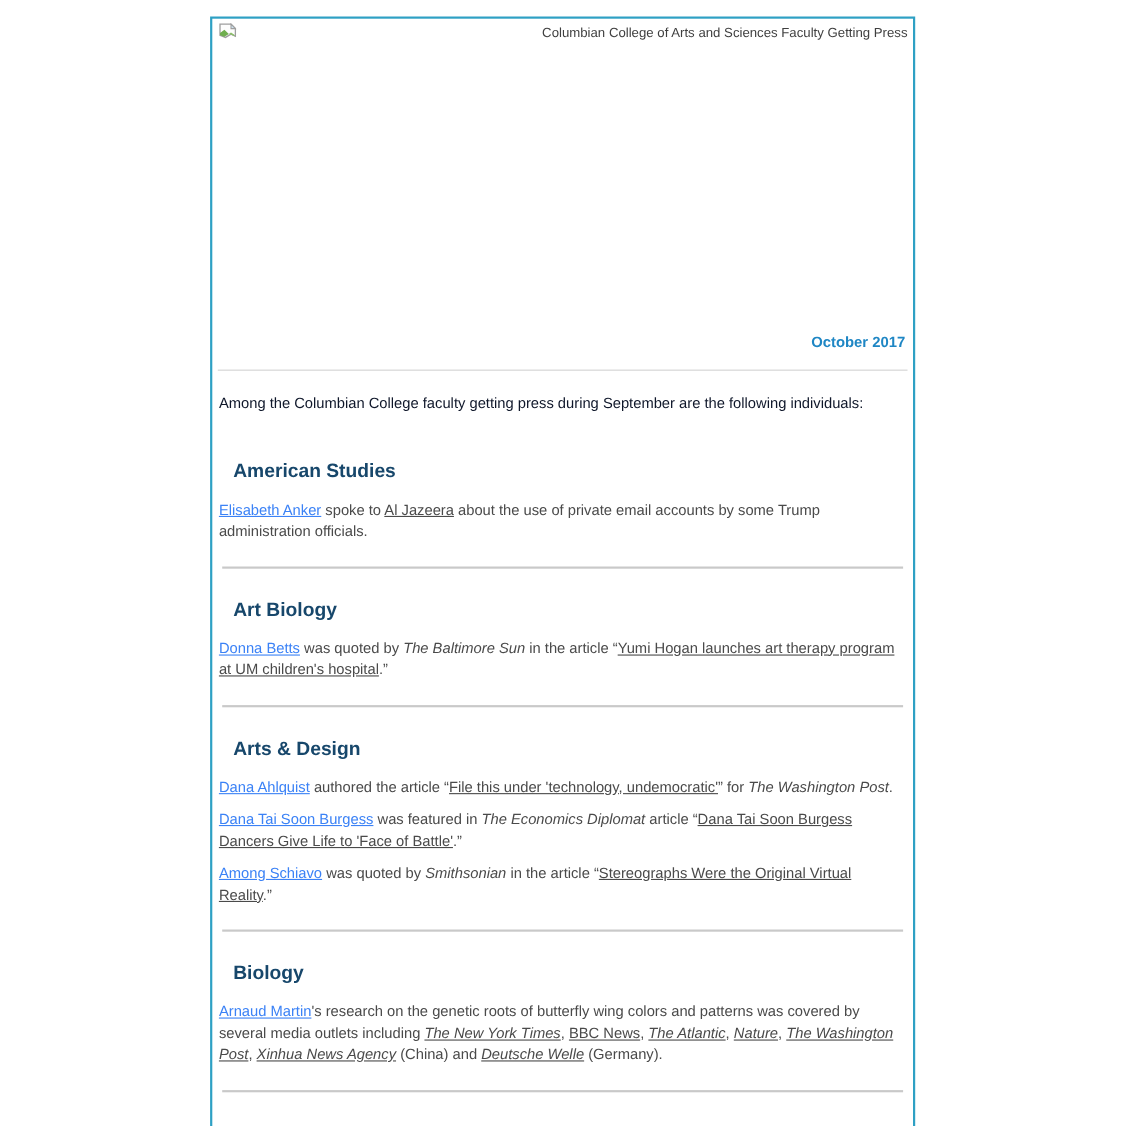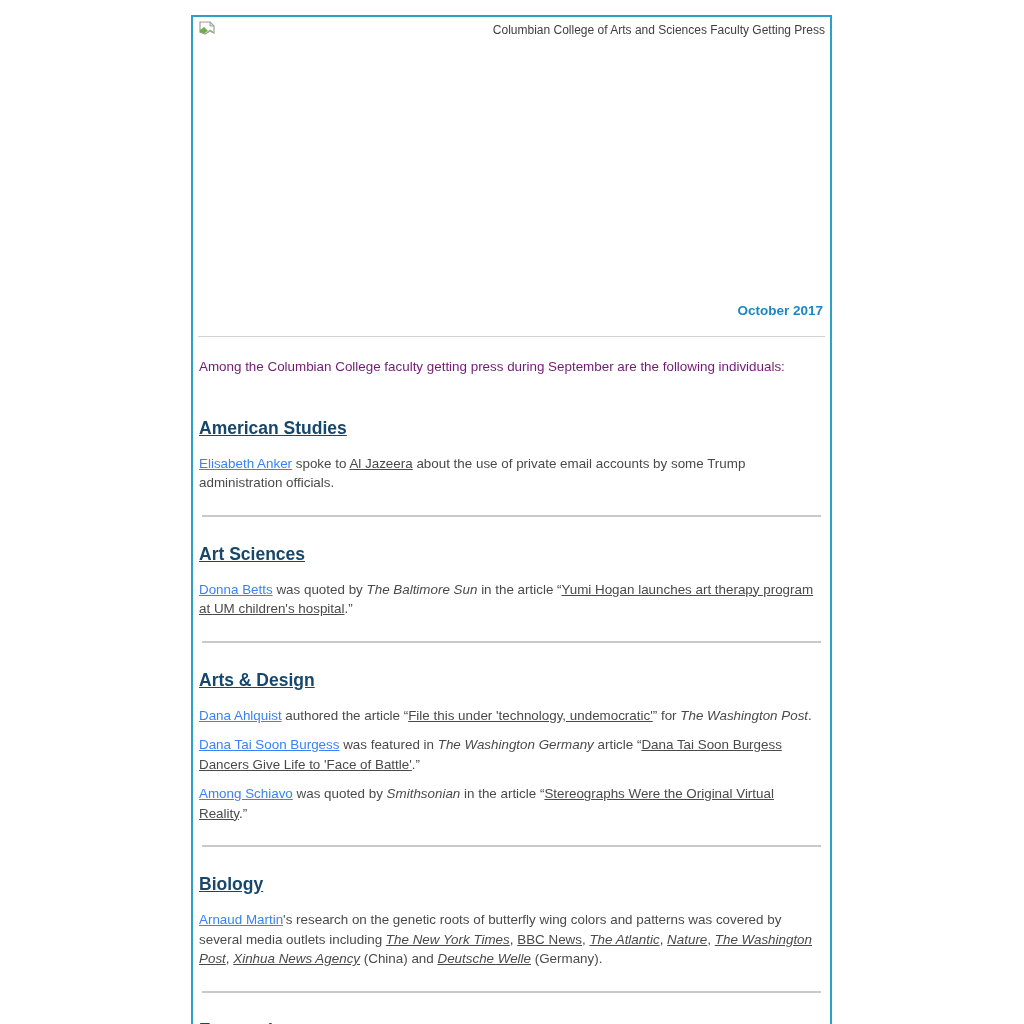--- a/index.html
+++ b/index.html
@@ -51,29 +51,28 @@
   }
   hr.full {
     border: 0;
     border-top: 1px solid #d2d2d2;
     margin: 18px 0 0 0;
   }
   p.intro {
     margin: 20px 1px 0 1px;
     font-size: 13.4px;
     line-height: 19.5px;
-    color: #701a75;
+    color: #0f172a;
   }
   .section h2 {
     color: #17476b;
     font-size: 17.5px;
     font-weight: bold;
-    margin: 27px 1px 16px 1px;
+    margin: 27px 1px 16px 14px;
     line-height: 20px;
-    text-decoration: underline;
   }
   .section.first h2 {
     margin-top: 41px;
   }
   .section p.body {
     margin: 0 1px 10px 1px;
     font-size: 13.4px;
     line-height: 19.5px;
     color: #4a4a4a;
   }
@@ -120,28 +119,28 @@
 
   <p class="intro">Among the Columbian College faculty getting press during September are the following individuals:</p>
 
   <div id="sections">
       <div class="section first">
         <h2>American Studies</h2>
         <p class="body"><a class="author-link">Elisabeth Anker</a><span> spoke to </span><a class="article-link">Al Jazeera</a><span> about the use of private email accounts by some Trump administration officials.</span></p>
       </div>
       <hr class="divider">
       <div class="section">
-        <h2>Art Sciences</h2>
+        <h2>Art Biology</h2>
         <p class="body"><a class="author-link">Donna Betts</a><span> was quoted by </span><em>The Baltimore Sun</em><span> in the article “</span><a class="article-link">Yumi Hogan launches art therapy program at UM children's hospital</a><span>.”</span></p>
       </div>
       <hr class="divider">
       <div class="section">
         <h2>Arts &amp; Design</h2>
         <p class="body"><a class="author-link">Dana Ahlquist</a><span> authored the article “</span><a class="article-link">File this under 'technology, undemocratic'</a><span>” for </span><em>The Washington Post</em><span>.</span></p>
-        <p class="body"><a class="author-link">Dana Tai Soon Burgess</a><span> was featured in </span><em>The Washington Germany</em><span> article “</span><a class="article-link">Dana Tai Soon Burgess Dancers Give Life to 'Face of Battle'</a><span>.”</span></p>
+        <p class="body"><a class="author-link">Dana Tai Soon Burgess</a><span> was featured in </span><em>The Economics Diplomat</em><span> article “</span><a class="article-link">Dana Tai Soon Burgess Dancers Give Life to 'Face of Battle'</a><span>.”</span></p>
         <p class="body"><a class="author-link">Among Schiavo</a><span> was quoted by </span><em>Smithsonian</em><span> in the article “</span><a class="article-link">Stereographs Were the Original Virtual Reality</a><span>.”</span></p>
       </div>
       <hr class="divider">
       <div class="section">
         <h2>Biology</h2>
         <p class="body"><a class="author-link">Arnaud Martin</a><span>'s research on the genetic roots of butterfly wing colors and patterns was covered by several media outlets including </span><a class="article-link italic">The New York Times</a><span>, </span><a class="article-link">BBC News</a><span>, </span><a class="article-link italic">The Atlantic</a><span>, </span><a class="article-link italic">Nature</a><span>, </span><a class="article-link italic">The Washington Post</a><span>, </span><a class="article-link italic">Xinhua News Agency</a><span> (China) and </span><a class="article-link italic">Deutsche Welle</a><span> (Germany).</span></p>
       </div>
       <hr class="divider">
       <div class="section">
         <h2>Economics</h2>

